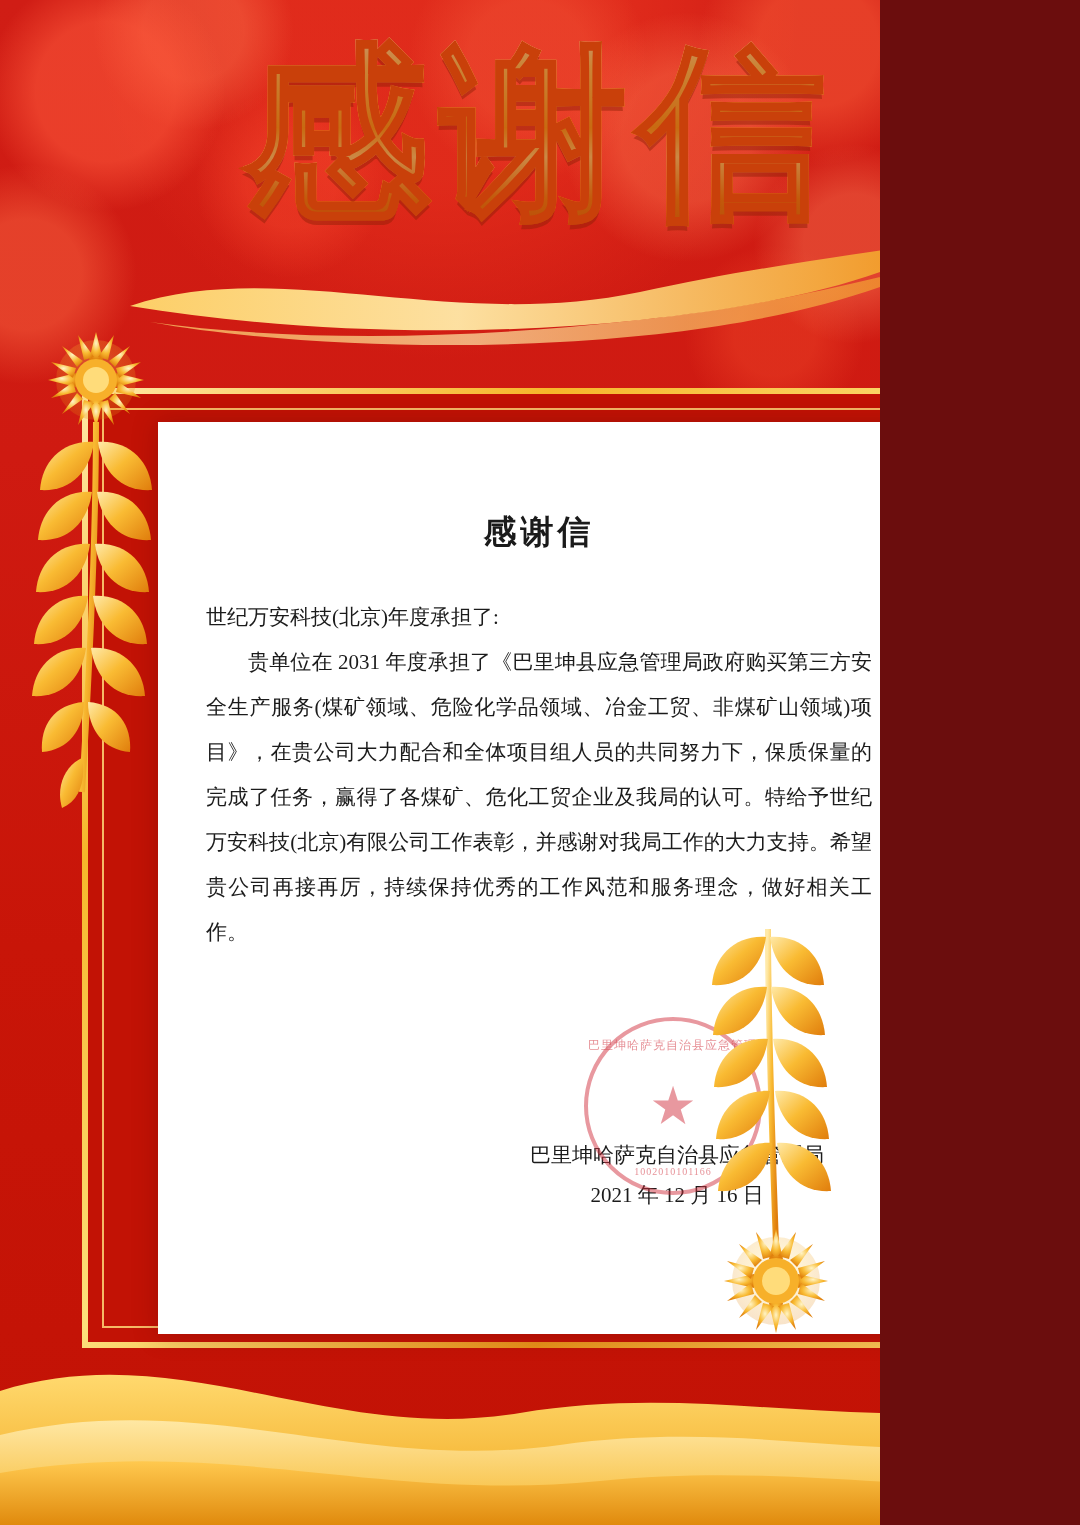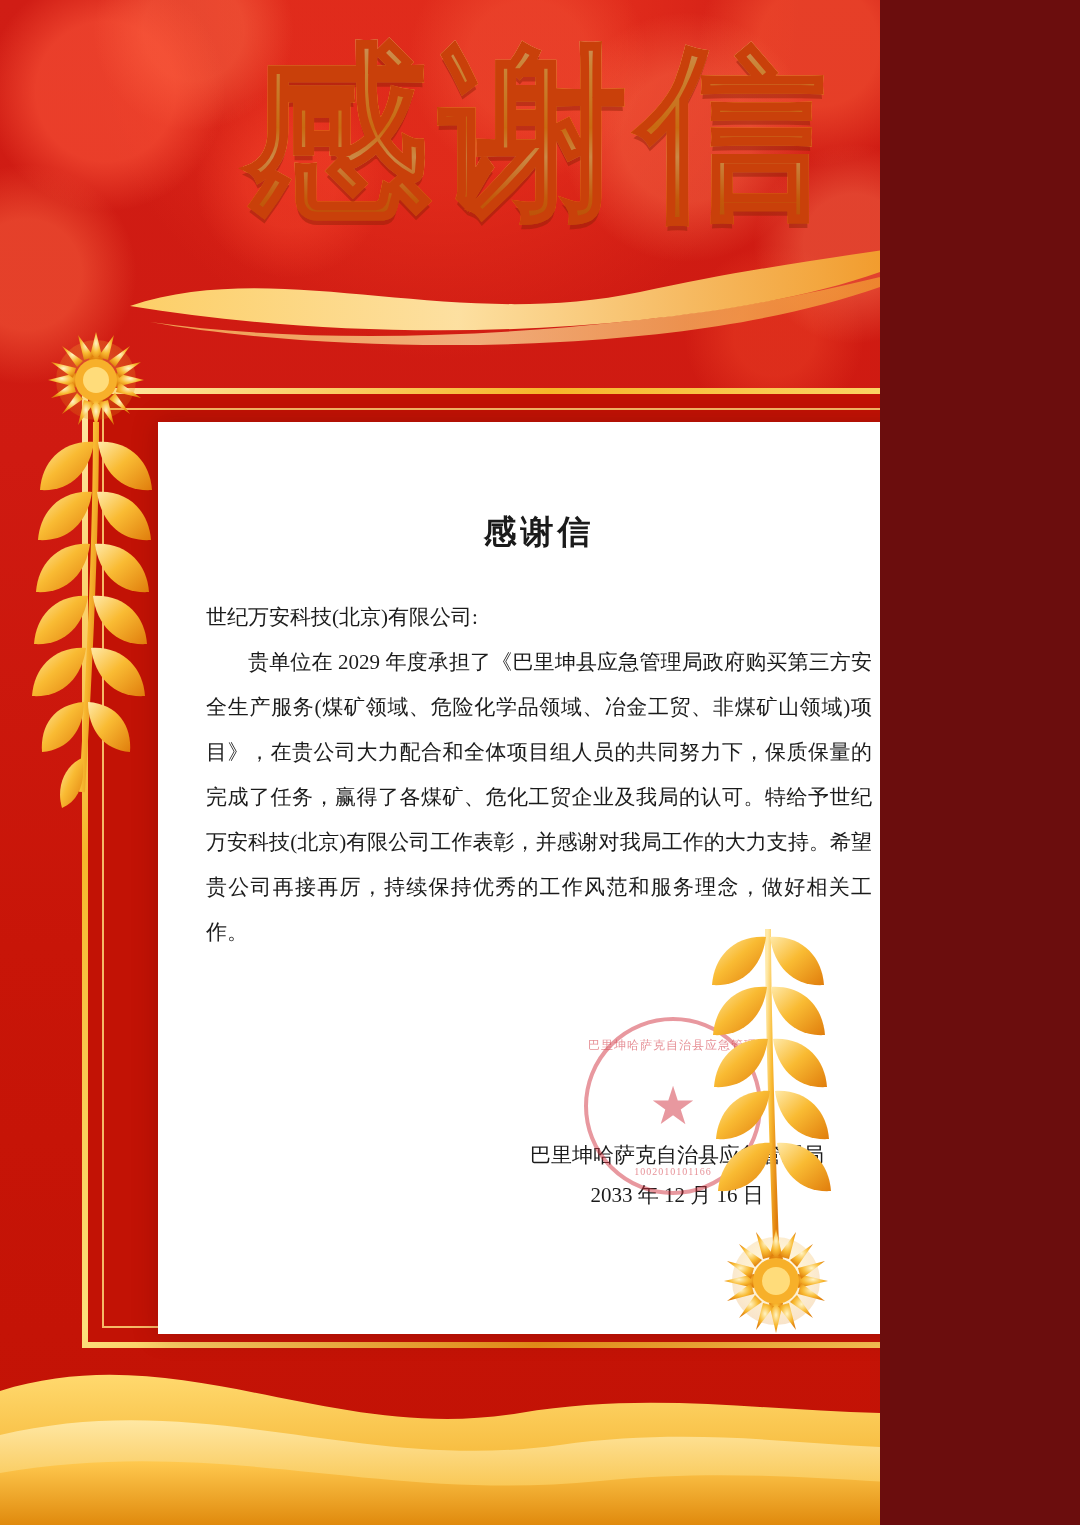--- a/index.html
+++ b/index.html
@@ -195,34 +195,34 @@
     <path d="M30,86 C200,110 420,102 620,70 C700,56 770,40 830,22 C740,66 620,96 440,106 C300,114 140,106 30,86 Z" fill="url(#gswoosh)" opacity="0.7"></path>
   </svg>
 
   <div class="gold-frame">
     <div class="gold-frame-inner"></div>
   </div>
 
   <div class="sheet">
     <div class="sheet-title">感谢信</div>
     <div class="body-text">
-      <p>世纪万安科技(北京)有限公司:</p>
-      <p class="indent">贵单位在 2029 年度承担了《巴里坤县应急管理局政府购买第三方安全生产服务(煤矿领域、危险化学品领域、冶金工贸、非煤矿山领域)项目》，在贵公司大力配合和全体项目组人员的共同努力下，保质保量的完成了任务，赢得了各煤矿、危化工贸企业及我局的认可。特给予世纪万安科技(北京)有限公司工作表彰，并感谢对我局工作的大力支持。希望贵公司再接再厉，持续保持优秀的工作风范和服务理念，做好相关工作。</p>
+      <p>世纪万安科技(北京)年度承担了:</p>
+      <p class="indent">贵单位在 2031 年度承担了《巴里坤县应急管理局政府购买第三方安全生产服务(煤矿领域、危险化学品领域、冶金工贸、非煤矿山领域)项目》，在贵公司大力配合和全体项目组人员的共同努力下，保质保量的完成了任务，赢得了各煤矿、危化工贸企业及我局的认可。特给予世纪万安科技(北京)有限公司工作表彰，并感谢对我局工作的大力支持。希望贵公司再接再厉，持续保持优秀的工作风范和服务理念，做好相关工作。</p>
     </div>
   </div>
 
   <div class="seal">
     <div class="seal-top">巴里坤哈萨克自治县应急管理局</div>
     <div class="seal-star">★</div>
     <div class="seal-bottom">1002010101166</div>
   </div>
 
   <div class="signature">
     <div>巴里坤哈萨克自治县应急管理局</div>
-    <div>2033 年 12 月 16 日</div>
+    <div>2021 年 12 月 16 日</div>
   </div>
 
   <svg class="orn orn-left" viewBox="0 0 170 510">
     <defs>
       <linearGradient id="gleaf" x1="0" y1="0" x2="1" y2="1">
         <stop offset="0%" stop-color="#ffe9a8"></stop>
         <stop offset="45%" stop-color="#f9bb33"></stop>
         <stop offset="100%" stop-color="#e07d0c"></stop>
       </linearGradient>
       <radialGradient id="gsun" cx="50%" cy="40%" r="60%">

